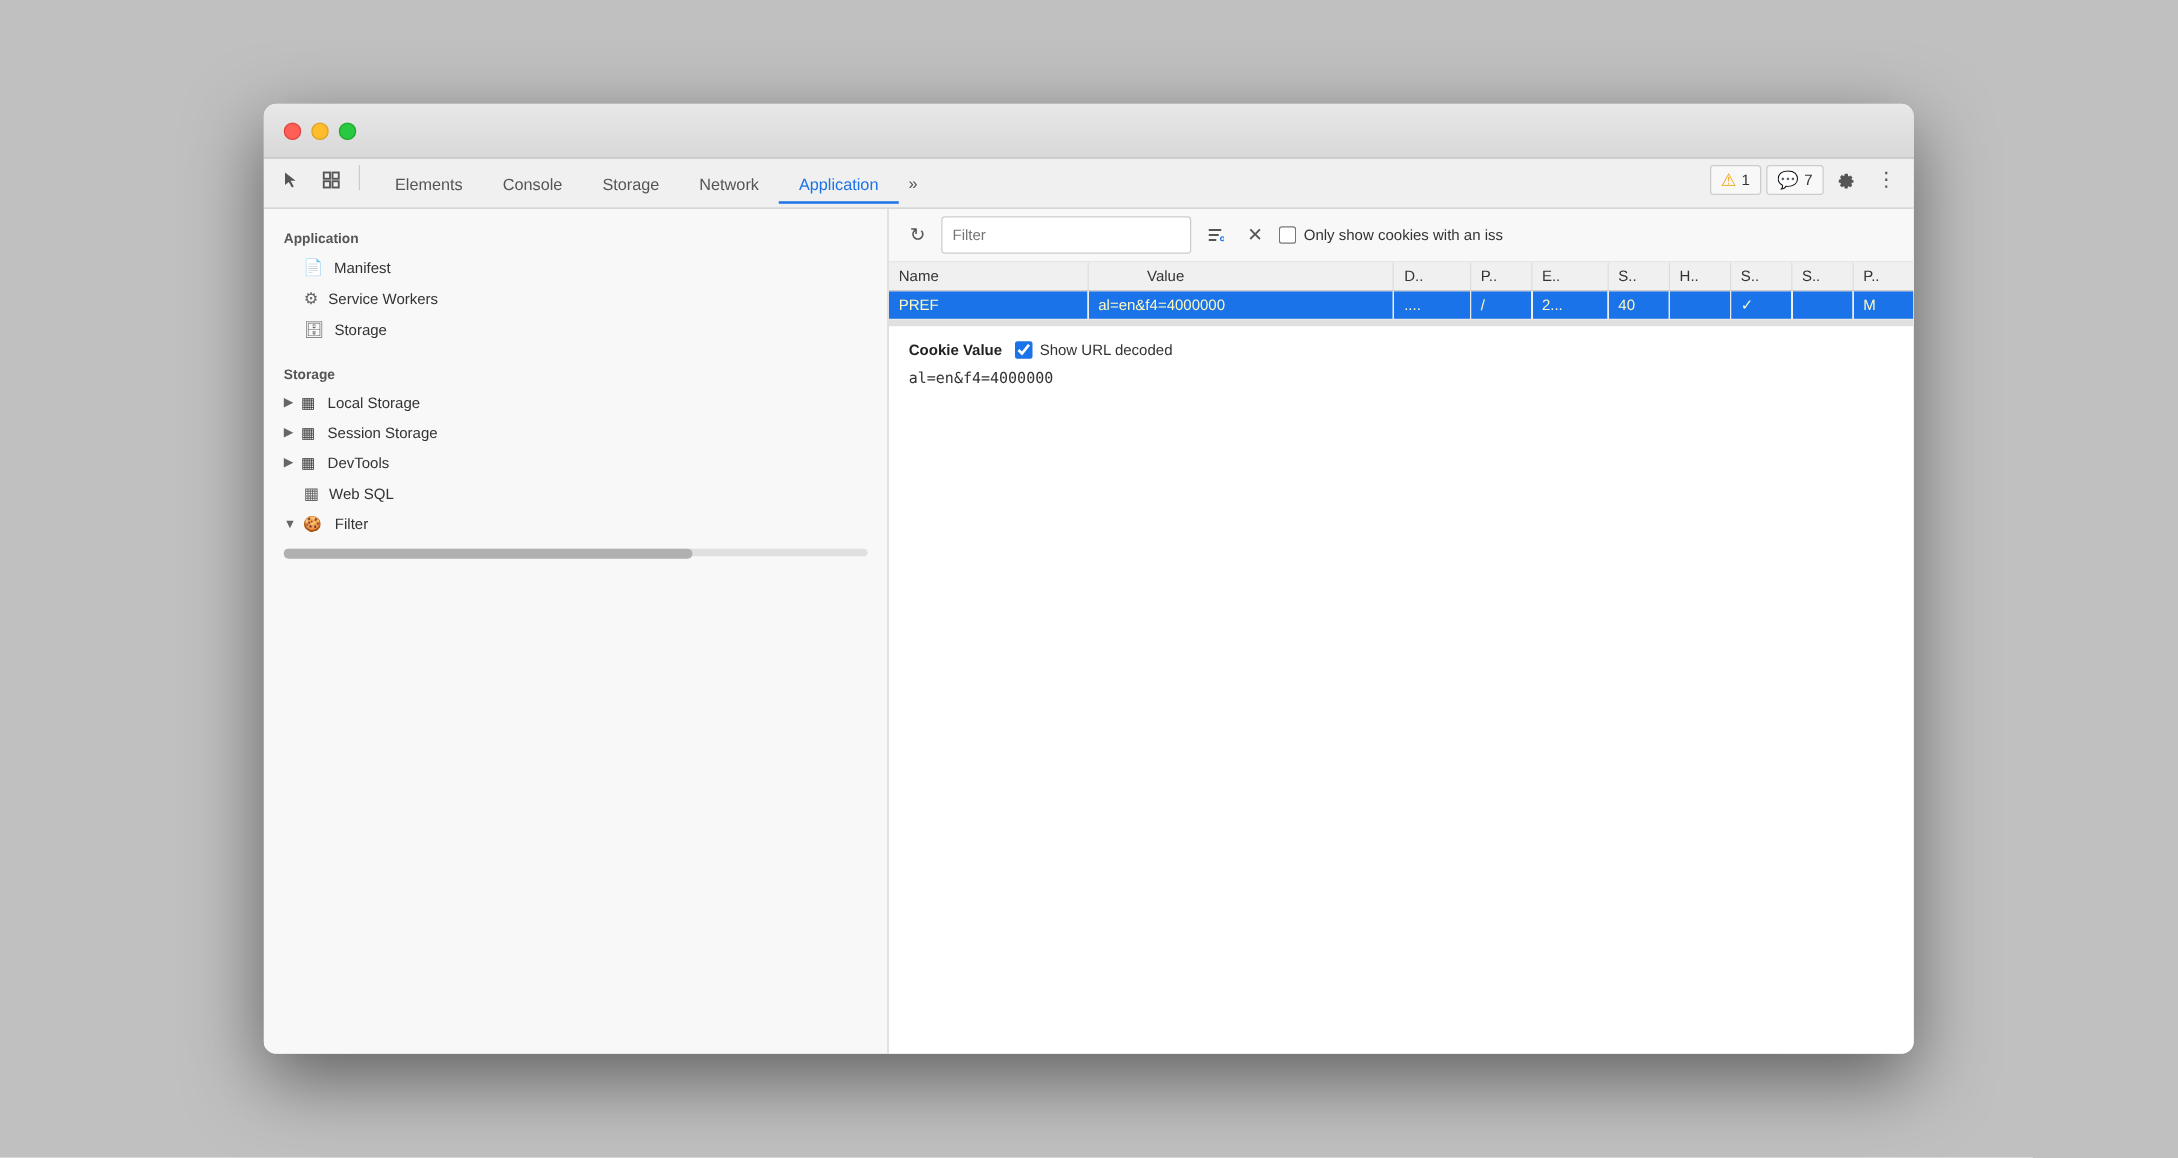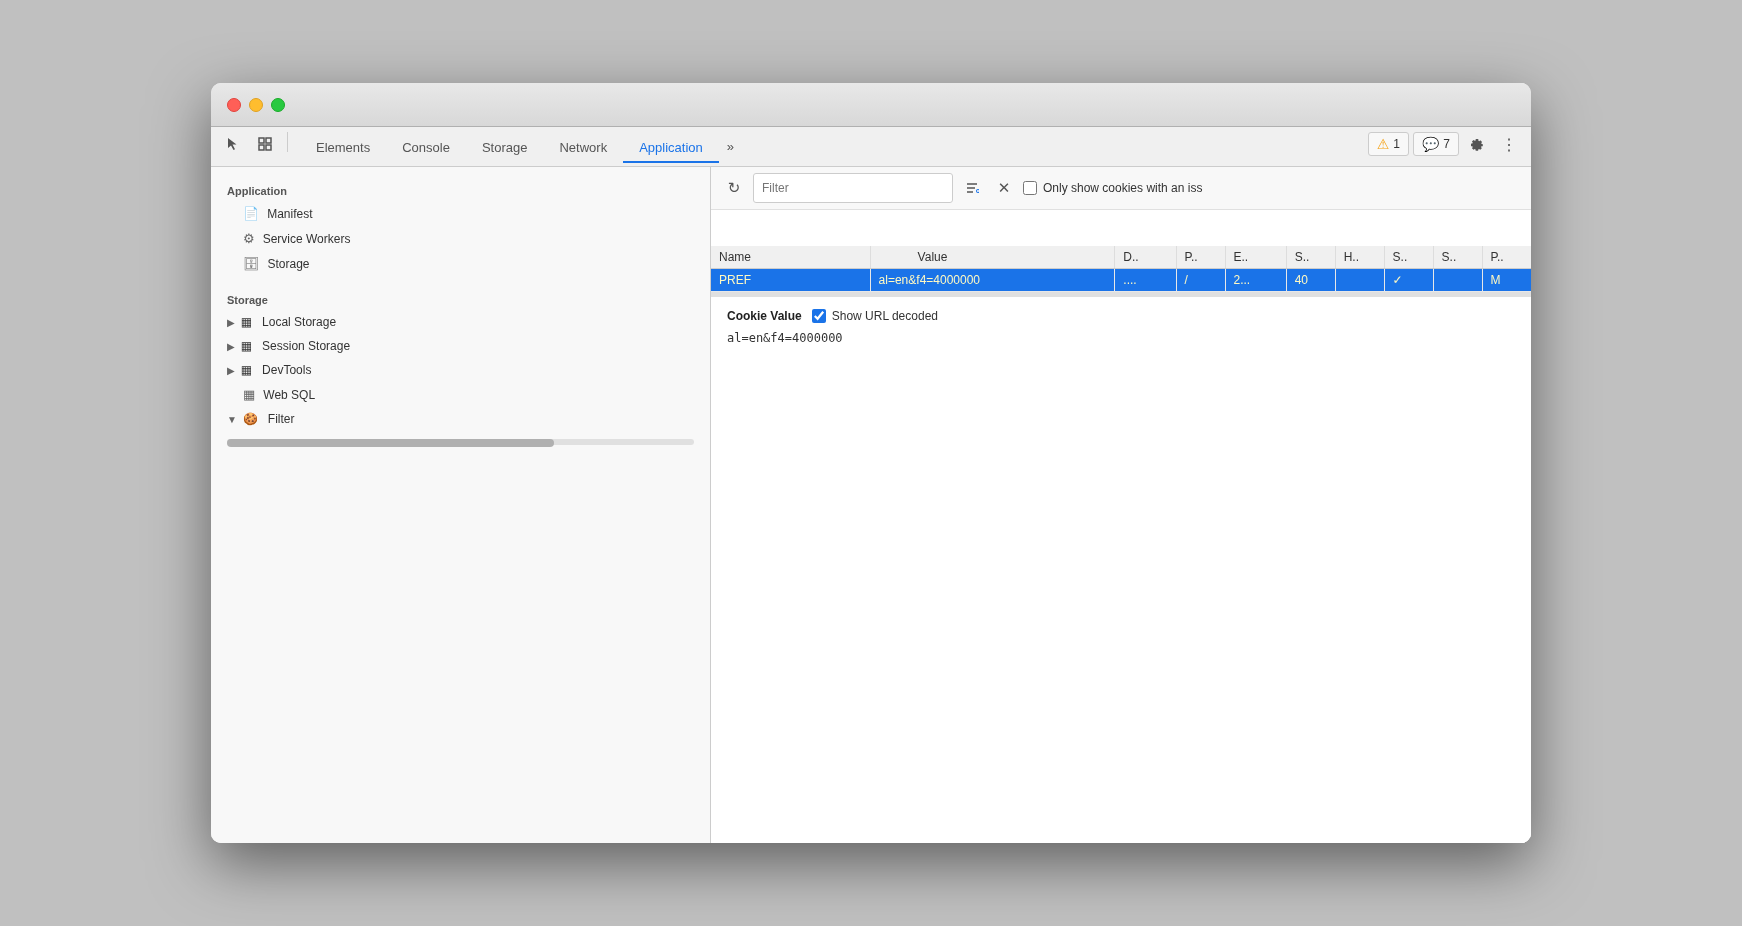--- a/index.html
+++ b/index.html
@@ -269,21 +269,20 @@
       gap: 6px;
       font-size: 12px;
       color: #333;
       cursor: pointer;
     }
     .cookies-table {
       width: 100%;
       border-collapse: collapse;
       font-size: 12px;
       flex-shrink: 0;
-      margin-top: 36px;
     }
     .cookies-table th {
       background: #f0f0f0;
       border-bottom: 1px solid #ccc;
       border-right: 1px solid #ddd;
       padding: 4px 8px;
       text-align: left;
       font-weight: 500;
       color: #333;
       white-space: nowrap;

